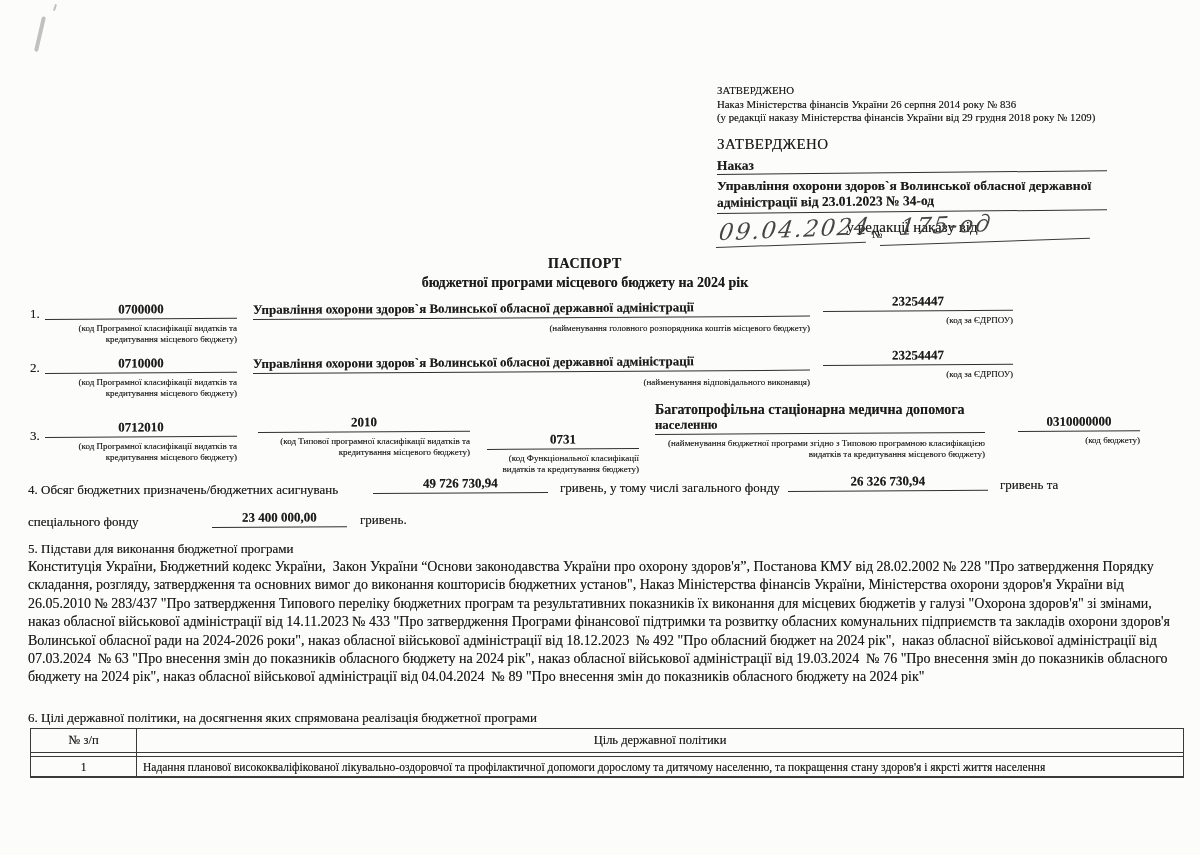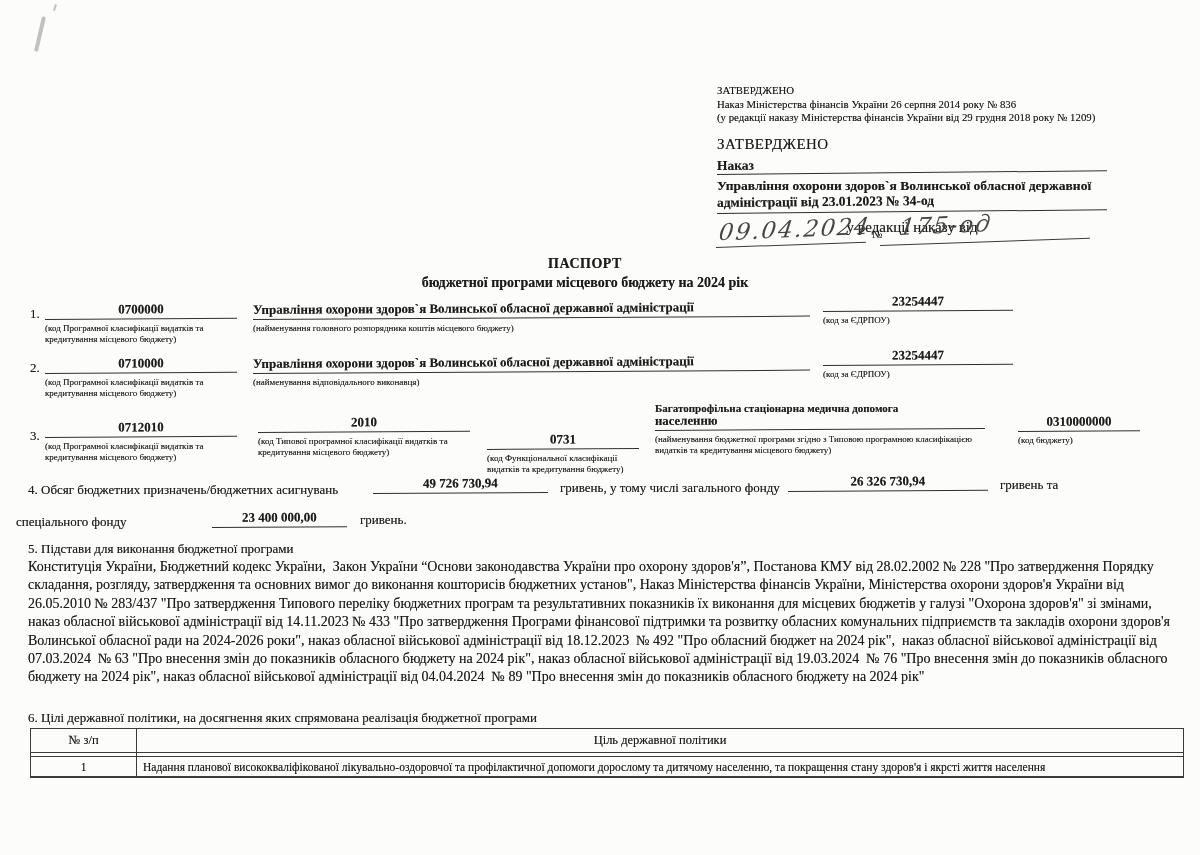--- a/index.html
+++ b/index.html
@@ -5,21 +5,21 @@
   html,body { margin:0; padding:0; background:#e8e8e6; }
   .page {
     position:relative; width:1200px; height:855px; margin:0 auto;
     background:#fcfcfa; overflow:hidden;
     font-family:"Liberation Serif", serif; color:#1c1c1c;
     text-shadow:0 0 0.35px rgba(25,25,25,.55);
   }
   .abs { position:absolute; }
   .b { font-weight:bold; }
   .c { text-align:center; }
-  .cap { font-size:9px; line-height:11px; text-align:left; color:#232323; margin-top:3px; }
+  .cap { font-size:9px; line-height:11px; text-align:right; color:#232323; margin-top:3px; }
   .uline { border-bottom:1.7px solid #2f2f2f; }
   .tilt { transform:rotate(-0.35deg); transform-origin:left bottom; }
   .tilt2 { transform:rotate(-0.55deg); transform-origin:left bottom; }
   .val { font-weight:bold; font-size:13px; padding-bottom:1px; }
   .stamp-small { font-size:10.8px; line-height:13.5px; }
   .ord { font-weight:bold; font-size:13.5px; line-height:17px; }
   .hw {
     font-family:"DejaVu Serif", serif; font-style:italic; color:#454545;
     font-size:23px; letter-spacing:2px; white-space:nowrap;
     transform:rotate(-2.5deg) skewX(-10deg);
@@ -107,35 +107,35 @@
   </div>
   <div class="abs" style="left:258px; top:415px; width:212px;">
     <div class="val c uline tilt">2010</div>
     <div class="cap">(код Типової програмної класифікації видатків та кредитування місцевого бюджету)</div>
   </div>
   <div class="abs" style="left:487px; top:432px; width:152px;">
     <div class="val c uline tilt">0731</div>
     <div class="cap">(код Функціональної класифікації видатків та кредитування бюджету)</div>
   </div>
   <div class="abs" style="left:655px; top:402px; width:330px;">
-    <div class="b" style="font-size:11px;">Багатопрофільна стаціонарна медична допомога</div>
+    <div class="b" style="font-size:14px;">Багатопрофільна стаціонарна медична допомога</div>
     <div class="b uline tilt" style="font-size:12.8px; padding-bottom:1px;">населенню</div>
     <div class="cap">(найменування бюджетної програми згідно з Типовою програмною класифікацією видатків та кредитування місцевого бюджету)</div>
   </div>
   <div class="abs" style="left:1018px; top:414px; width:122px;">
     <div class="val c uline tilt">0310000000</div>
     <div class="cap">(код бюджету)</div>
   </div>
 
   <span class="abs plain" style="left:28px; top:482px;">4. Обсяг бюджетних призначень/бюджетних асигнувань</span>
   <div class="abs val c uline tilt" style="left:373px; top:476px; width:175px;">49 726 730,94</div>
   <span class="abs plain" style="left:560px; top:480px;">гривень, у тому числі загального фонду</span>
   <div class="abs val c uline tilt" style="left:788px; top:474px; width:200px;">26 326 730,94</div>
   <span class="abs plain" style="left:1000px; top:477px;">гривень та</span>
-  <span class="abs plain" style="left:16px; top:514px;">спеціального фонду</span>
+  <span class="abs plain" style="left:28px; top:514px;">спеціального фонду</span>
   <div class="abs val c uline tilt" style="left:212px; top:510px; width:135px;">23 400 000,00</div>
   <span class="abs plain" style="left:360px; top:512px;">гривень.</span>
 
   <div class="abs plain" style="left:28px; top:541px;">5. Підстави для виконання бюджетної програми</div>
   <div class="abs para" style="left:28px; top:558px; width:1155px;">Конституція України, Бюджетний кодекс України,  Закон України “Основи законодавства України про охорону здоров'я”, Постанова КМУ від 28.02.2002 № 228 "Про затвердження Порядку складання, розгляду, затвердження та основних вимог до виконання кошторисів бюджетних установ", Наказ Міністерства фінансів України, Міністерства охорони здоров'я України від 26.05.2010 № 283/437 "Про затвердження Типового переліку бюджетних програм та результативних показників їх виконання для місцевих бюджетів у галузі "Охорона здоров'я" зі змінами,   наказ обласної військової адміністрації від 14.11.2023 № 433 "Про затвердження Програми фінансової підтримки та розвитку обласних комунальних підприємств та закладів охорони здоров'я Волинської обласної ради на 2024-2026 роки", наказ обласної військової адміністрації від 18.12.2023  № 492 "Про обласний бюджет на 2024 рік",  наказ обласної військової адміністрації від 07.03.2024  № 63 "Про внесення змін до показників обласного бюджету на 2024 рік", наказ обласної військової адміністрації від 19.03.2024  № 76 "Про внесення змін до показників обласного бюджету на 2024 рік", наказ обласної військової адміністрації від 04.04.2024  № 89 "Про внесення змін до показників обласного бюджету на 2024 рік"</div>
 
   <div class="abs plain" style="left:28px; top:710px;">6. Цілі державної політики, на досягнення яких спрямована реалізація бюджетної програми</div>
   <div class="tbl" style="left:30px; top:728px; width:1152px;">
     <div class="tbl-row hdr-row">
       <div class="tbl-c1">№ з/п</div>

